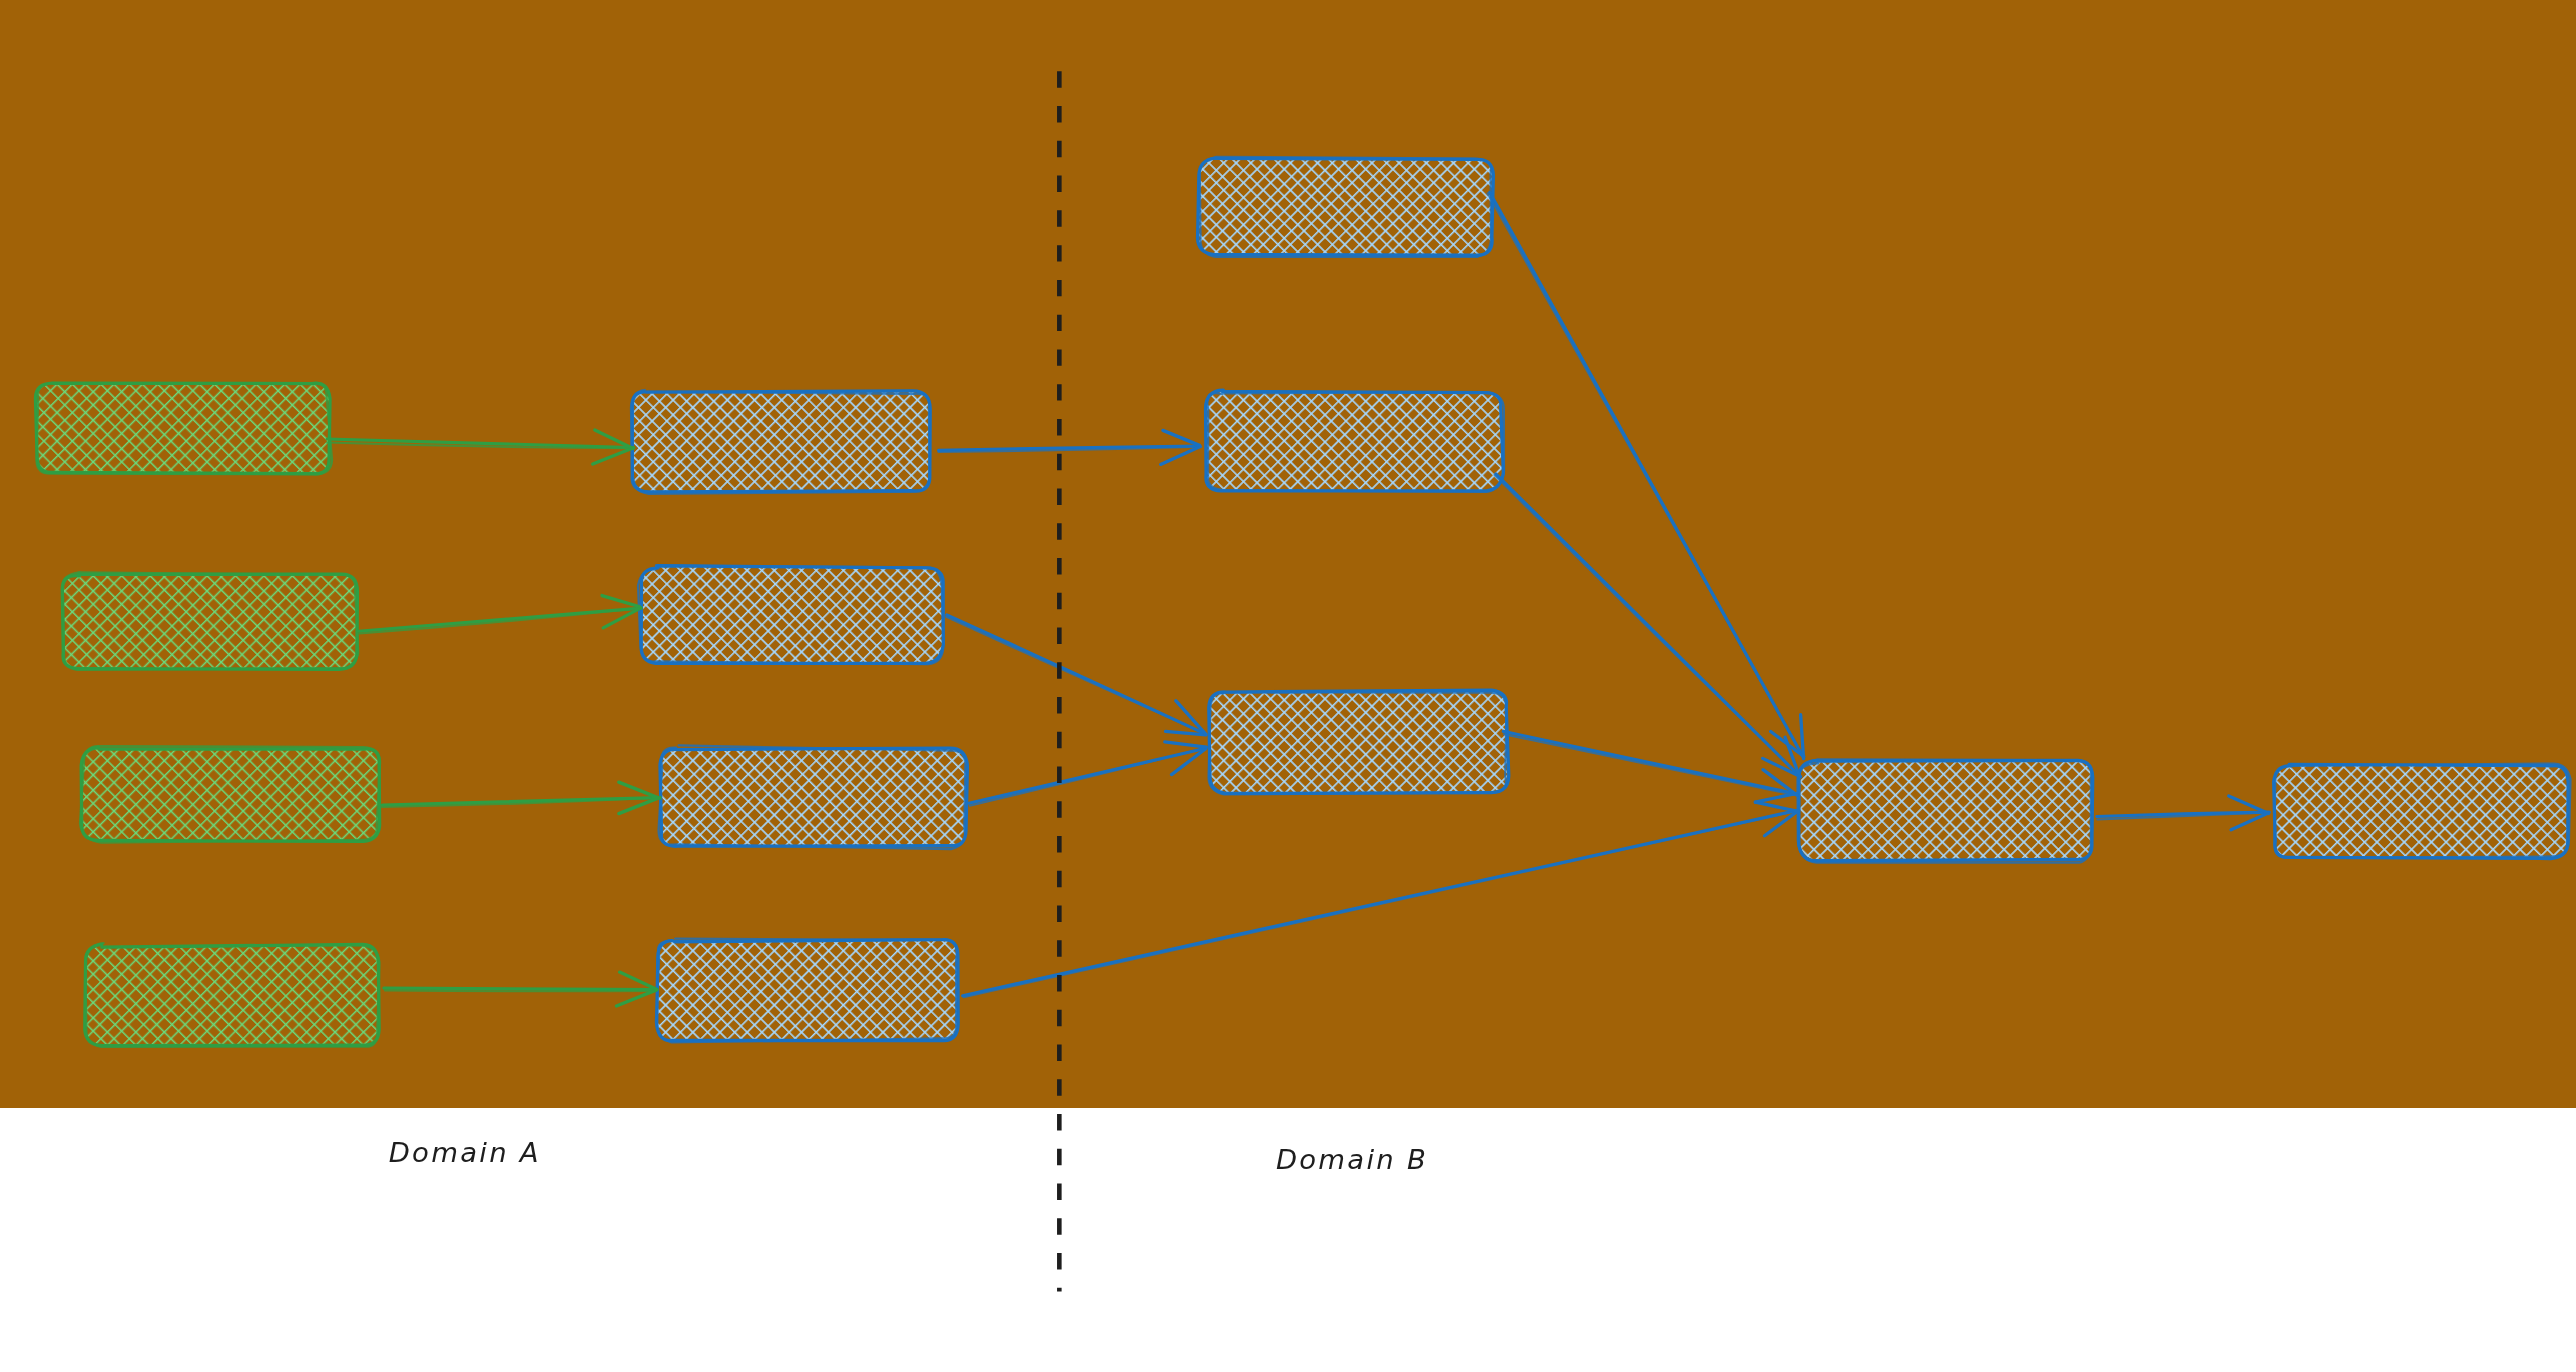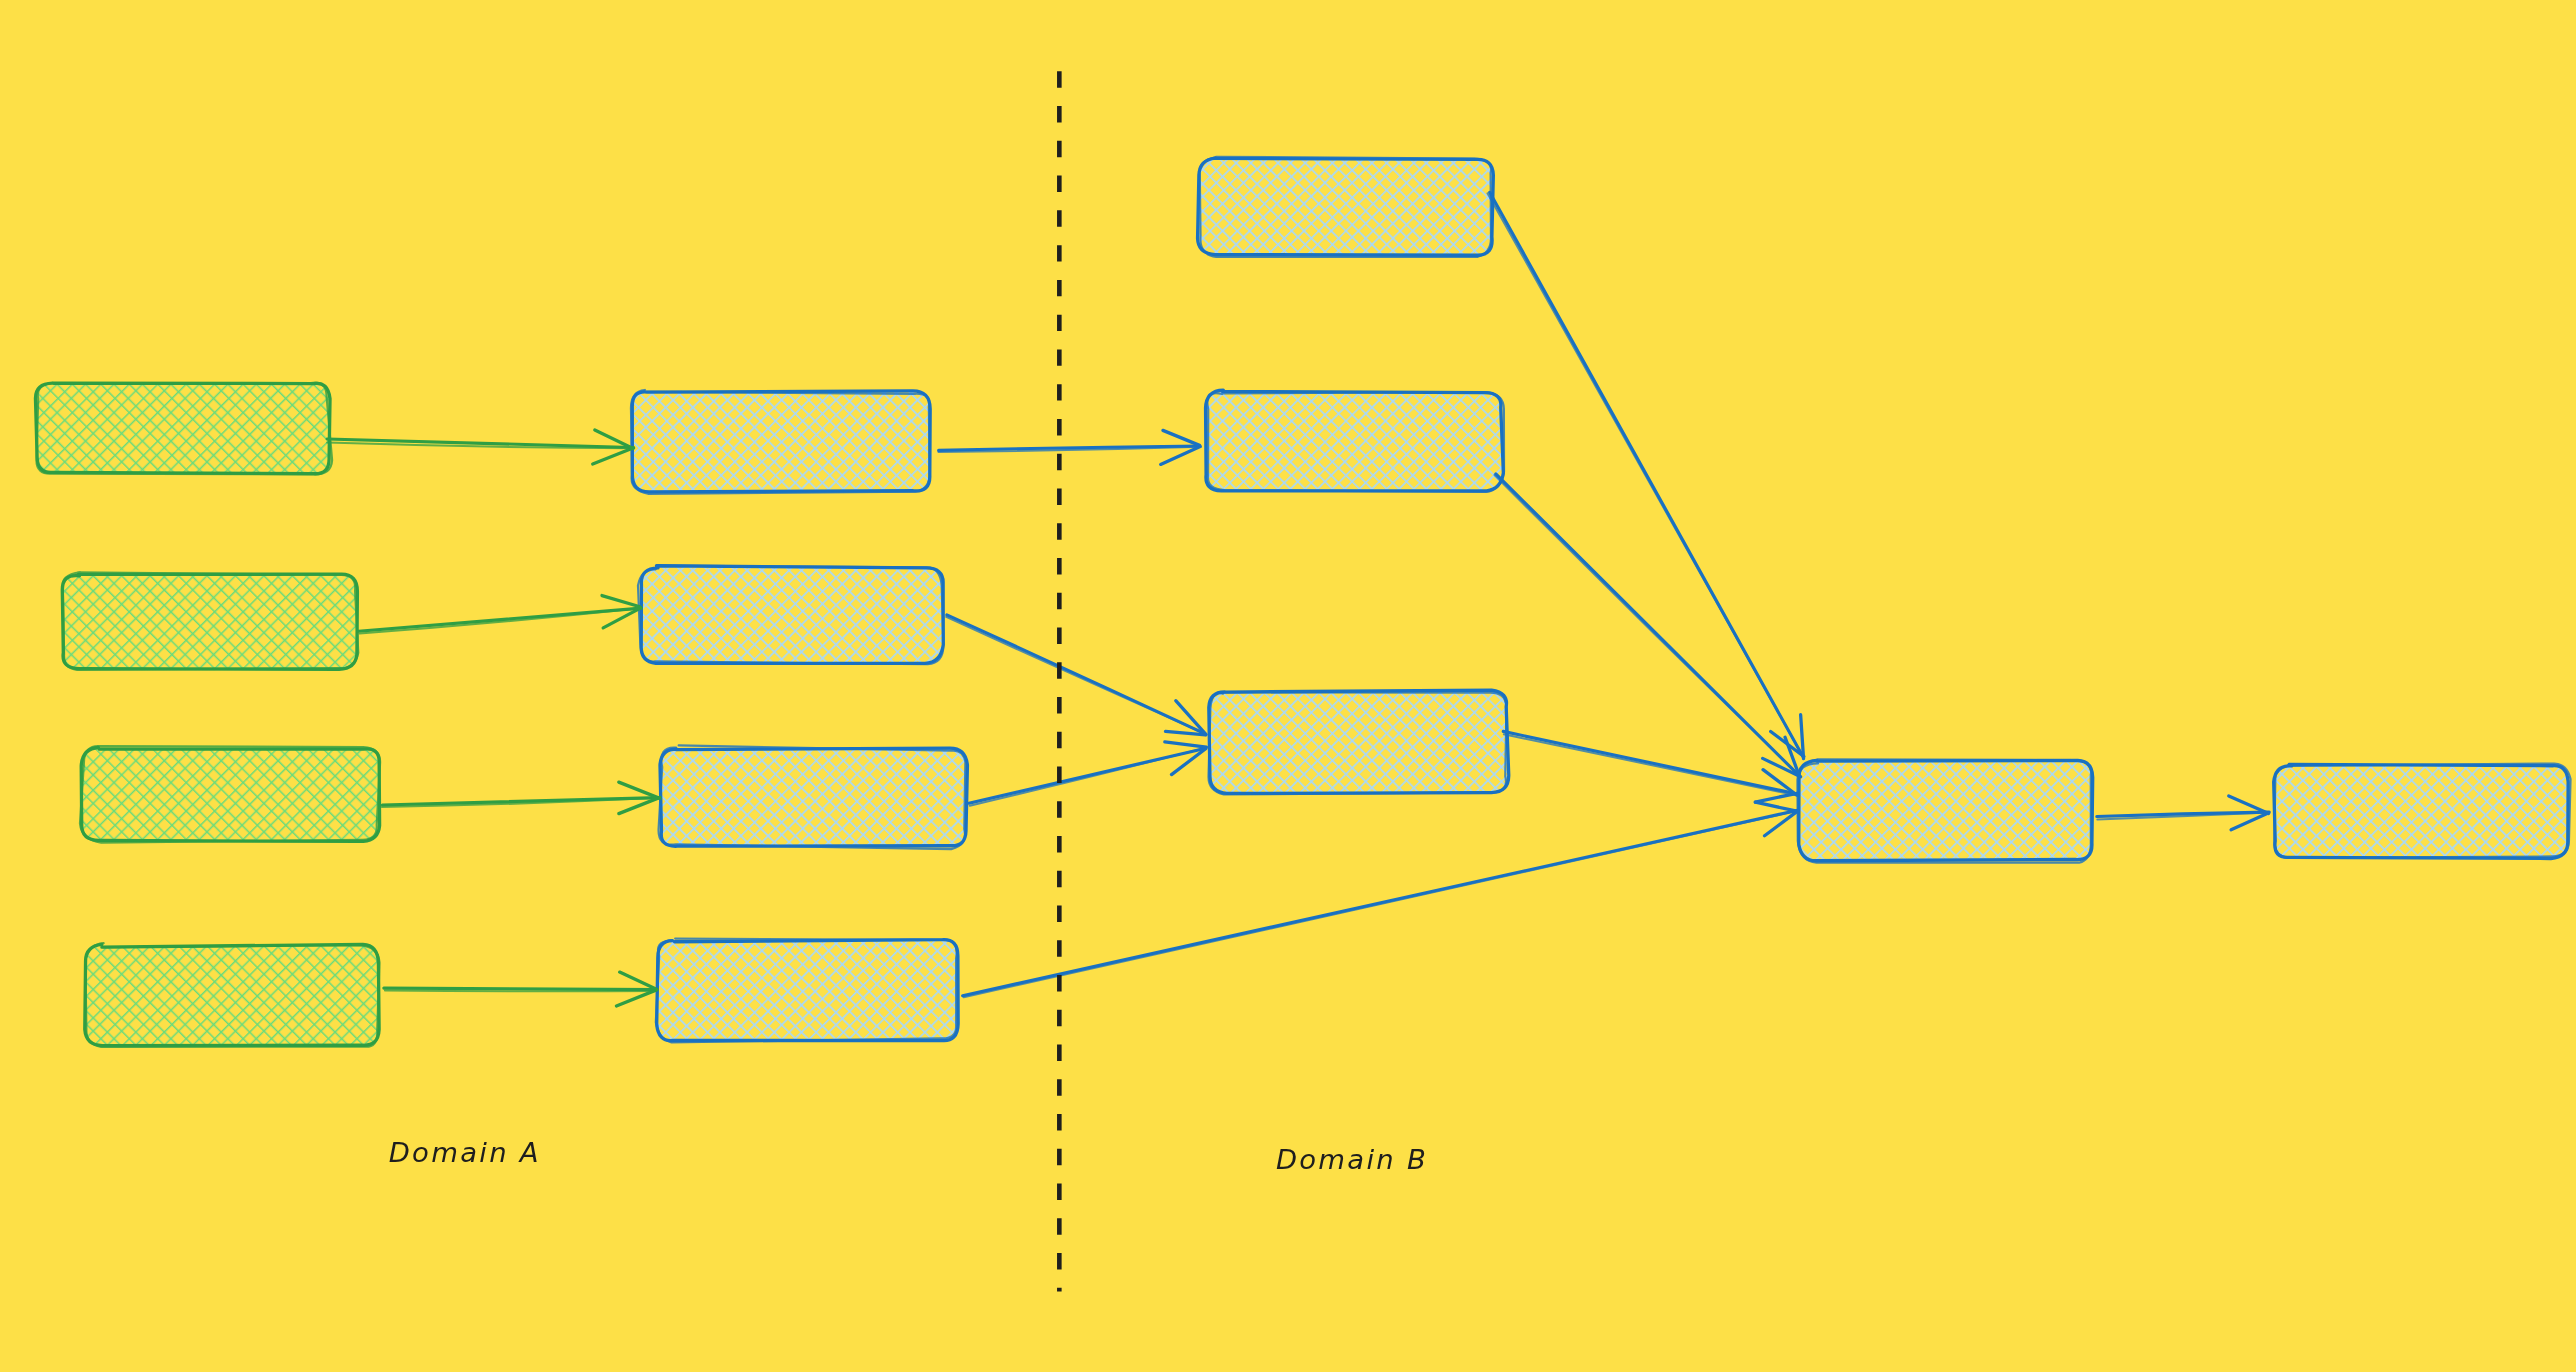--- a/index.html
+++ b/index.html
@@ -7,22 +7,22 @@
     padding: 0;
     background: #ffffff;
     width: 2576px;
     height: 1372px;
     overflow: hidden;
     font-family: "DejaVu Sans", sans-serif;
   }
   #canvas-root {
     position: relative;
     width: 2576px;
-    height: 1372px;
-    background: #fde047;
+    height: 1108px;
+    background: #a16207;
   }
   svg.diagram-svg {
     position: absolute;
     top: 0;
     left: 0;
     width: 2576px;
     height: 1372px;
     display: block;
   }
   .domain-label {

